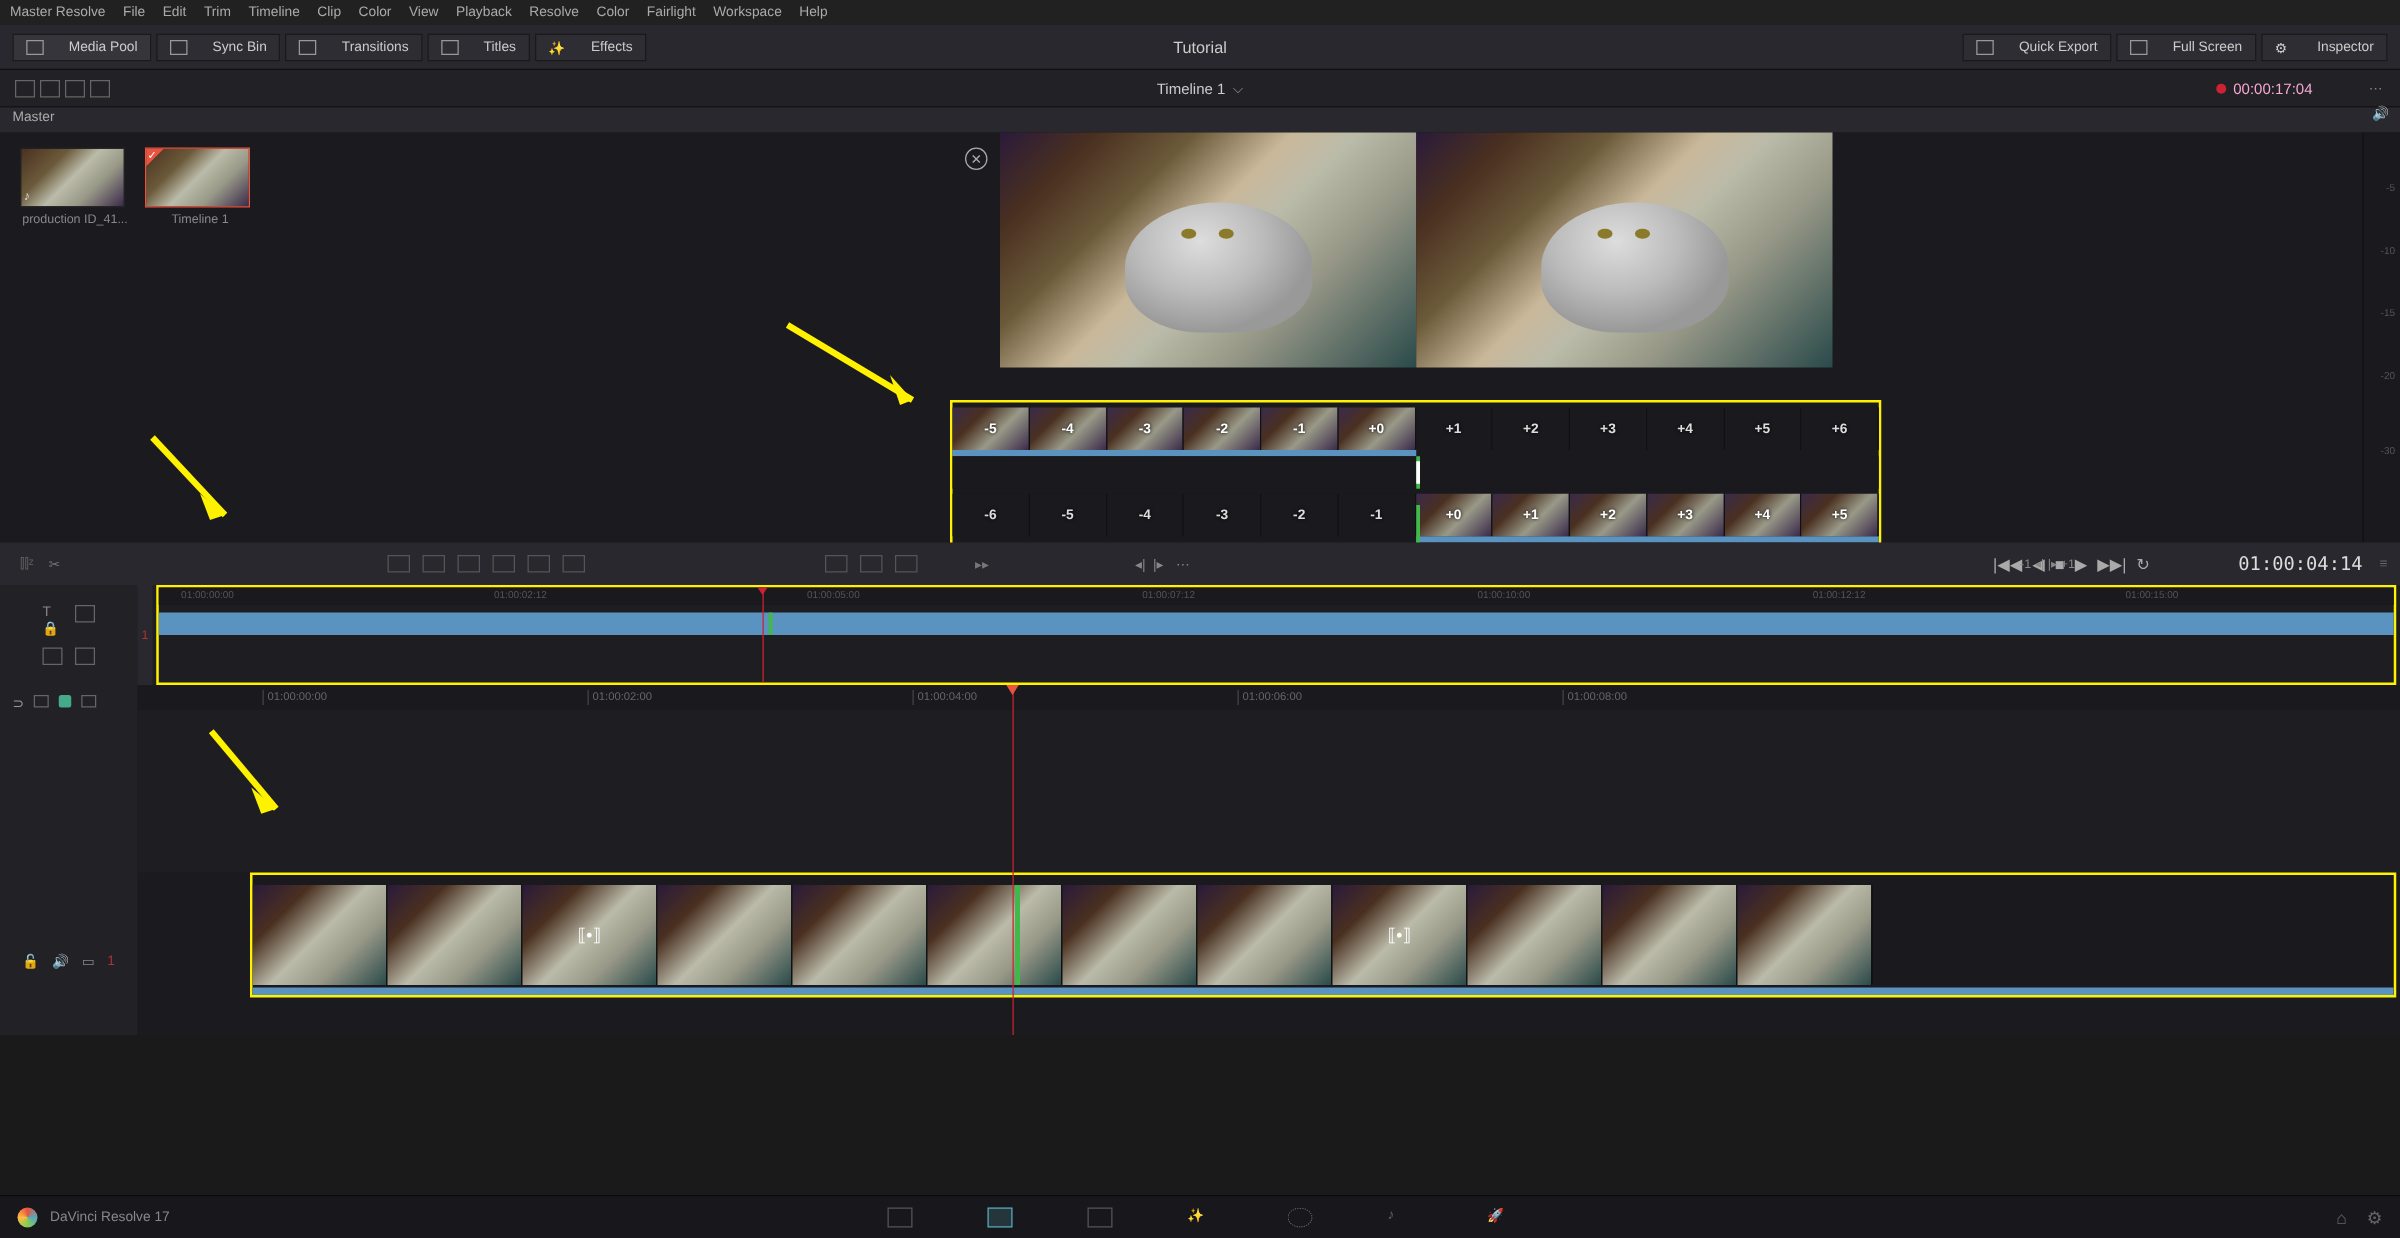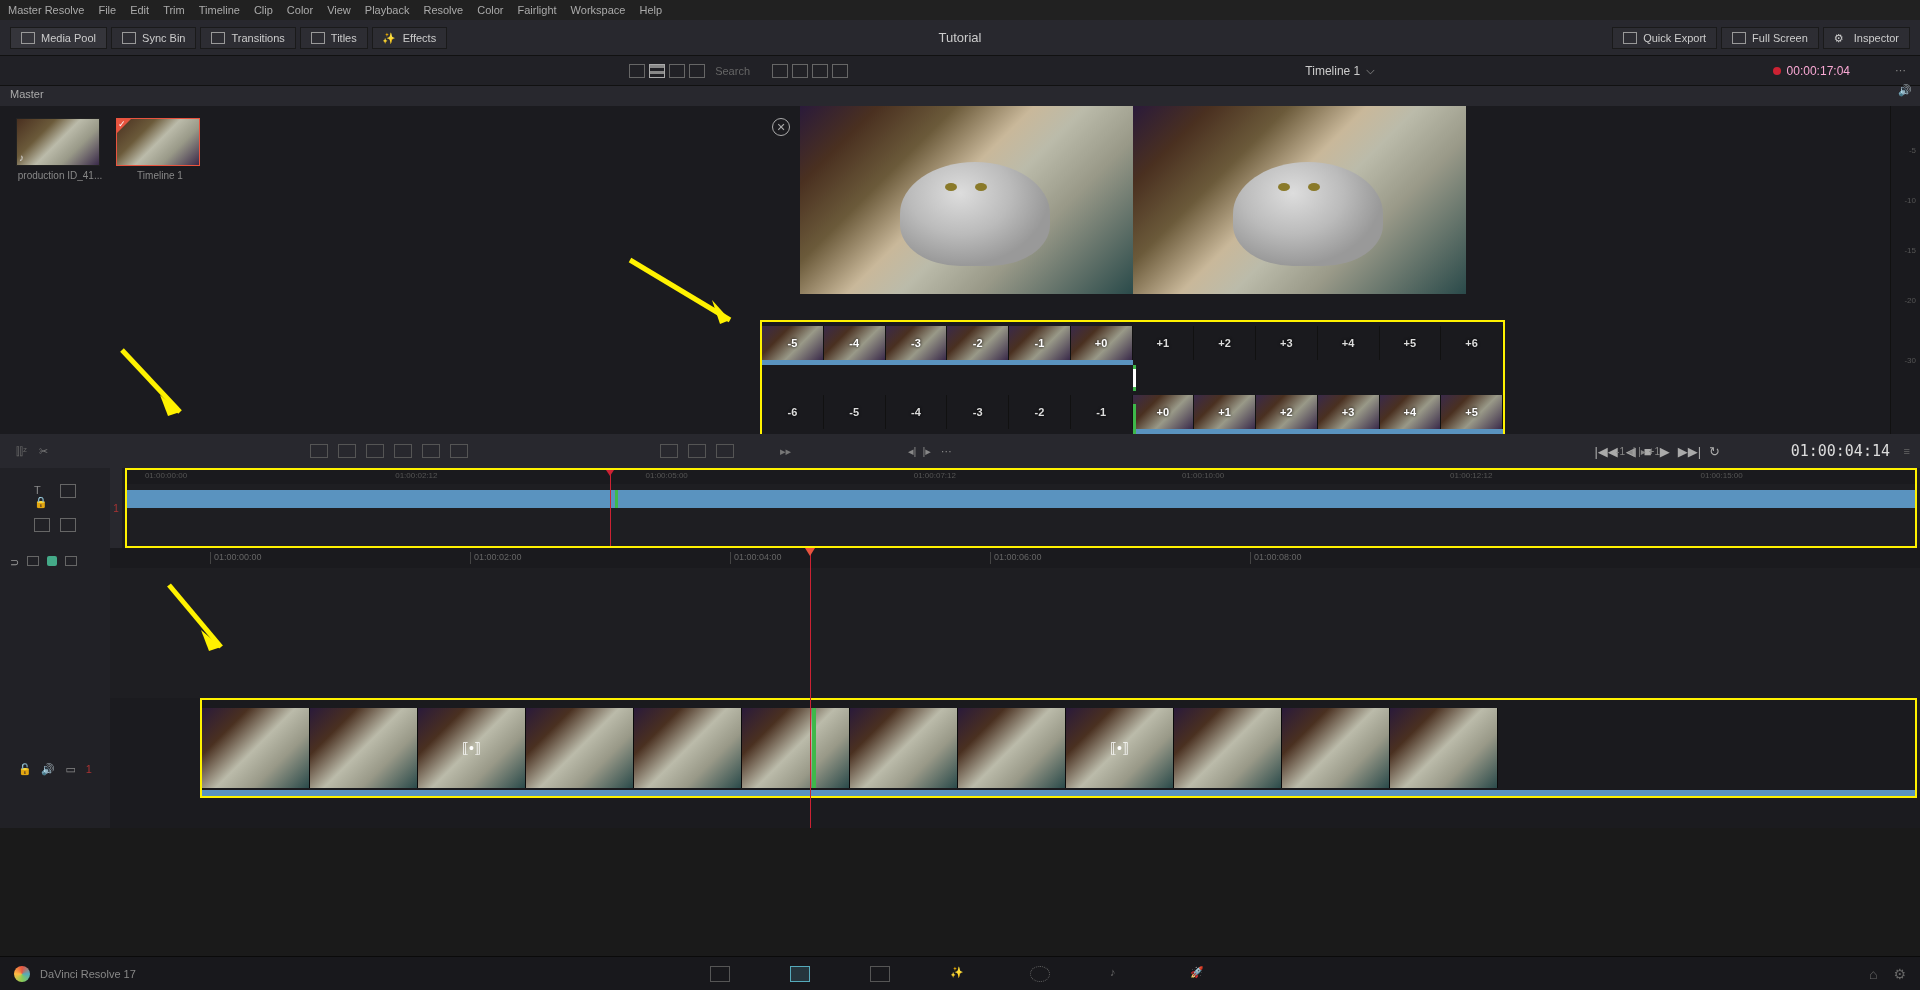--- a/index.html
+++ b/index.html
@@ -1,21 +1,21 @@
 <!DOCTYPE html>
 <html><head>
 <meta charset="utf-8">
 <style>
 *{margin:0;padding:0;box-sizing:border-box;font-family:Arial,sans-serif;user-select:none}
 body{background:#1a1a1a;color:#999;font-size:11px;width:1920px;height:990px;overflow:hidden;position:relative}
 .menubar{height:20px;background:#212121;display:flex;align-items:center;padding:0 8px;gap:14px;font-size:11px;color:#aaa}
 .menubar span{cursor:pointer}
 .toolbar{height:36px;background:#28282e;border-bottom:1px solid #111;display:flex;align-items:center;padding:0 10px;position:relative}
 .toolbar-left{display:flex;gap:4px}
-.toolbar-item{display:flex;align-items:center;gap:6px;padding:4px 10px;background:#2d2d33;border:1px solid #1a1a1a;cursor:pointer;color:#ccc}
+.toolbar-item{display:flex;align-items:center;gap:20px;padding:4px 10px;background:#2d2d33;border:1px solid #1a1a1a;cursor:pointer;color:#ccc}
 .toolbar-item.active{background:#35353b}
 .tb-icon{width:14px;height:12px;border:1px solid #999}
 .toolbar-title{position:absolute;left:50%;transform:translateX(-50%);color:#ccc;font-size:13px}
 .toolbar-right{margin-left:auto;display:flex;gap:4px}
 .secondbar{height:30px;background:#212126;display:flex;align-items:center;border-bottom:1px solid #111}
 .secondbar-left{width:760px;display:flex;align-items:center;justify-content:flex-end;padding-right:10px;gap:10px}
 .view-icons{display:flex;gap:4px}
 .view-icon{width:16px;height:14px;border:1px solid #666;cursor:pointer}
 .view-icon.active{border-color:#aaa;background:rgba(255,255,255,.1)}
 .search-ph{color:#666;font-size:11px}
@@ -155,29 +155,20 @@
         <span>Full Screen</span>
       </div>
     <div class="toolbar-item">
         <span class="tb-icon" style="border:none">⚙</span>
         <span>Inspector</span>
       </div>
   </div>
 </div>
 
 <div class="secondbar">
-  <div class="secondbar-left">
-    <div class="view-icons">
-      <div class="view-icon"></div>
-      <div class="view-icon active" style="background:linear-gradient(#888 50%,transparent 50%) 0 0/6px 6px"></div>
-      <div class="view-icon"></div>
-      <div class="view-icon"></div>
-    </div>
-    <span class="search-ph">Search</span>
-  </div>
   <div class="secondbar-right">
     <div class="view-icons" style="position:absolute;left:12px">
       <div class="view-icon"></div>
       <div class="view-icon"></div>
       <div class="view-icon"></div>
       <div class="view-icon"></div>
     </div>
     <span class="tl-name">Timeline 1</span>
       <span class="tl-chev">⌵</span>
     <span class="tl-tc"><span class="red-dot"></span><span>00:00:17:04</span></span>

